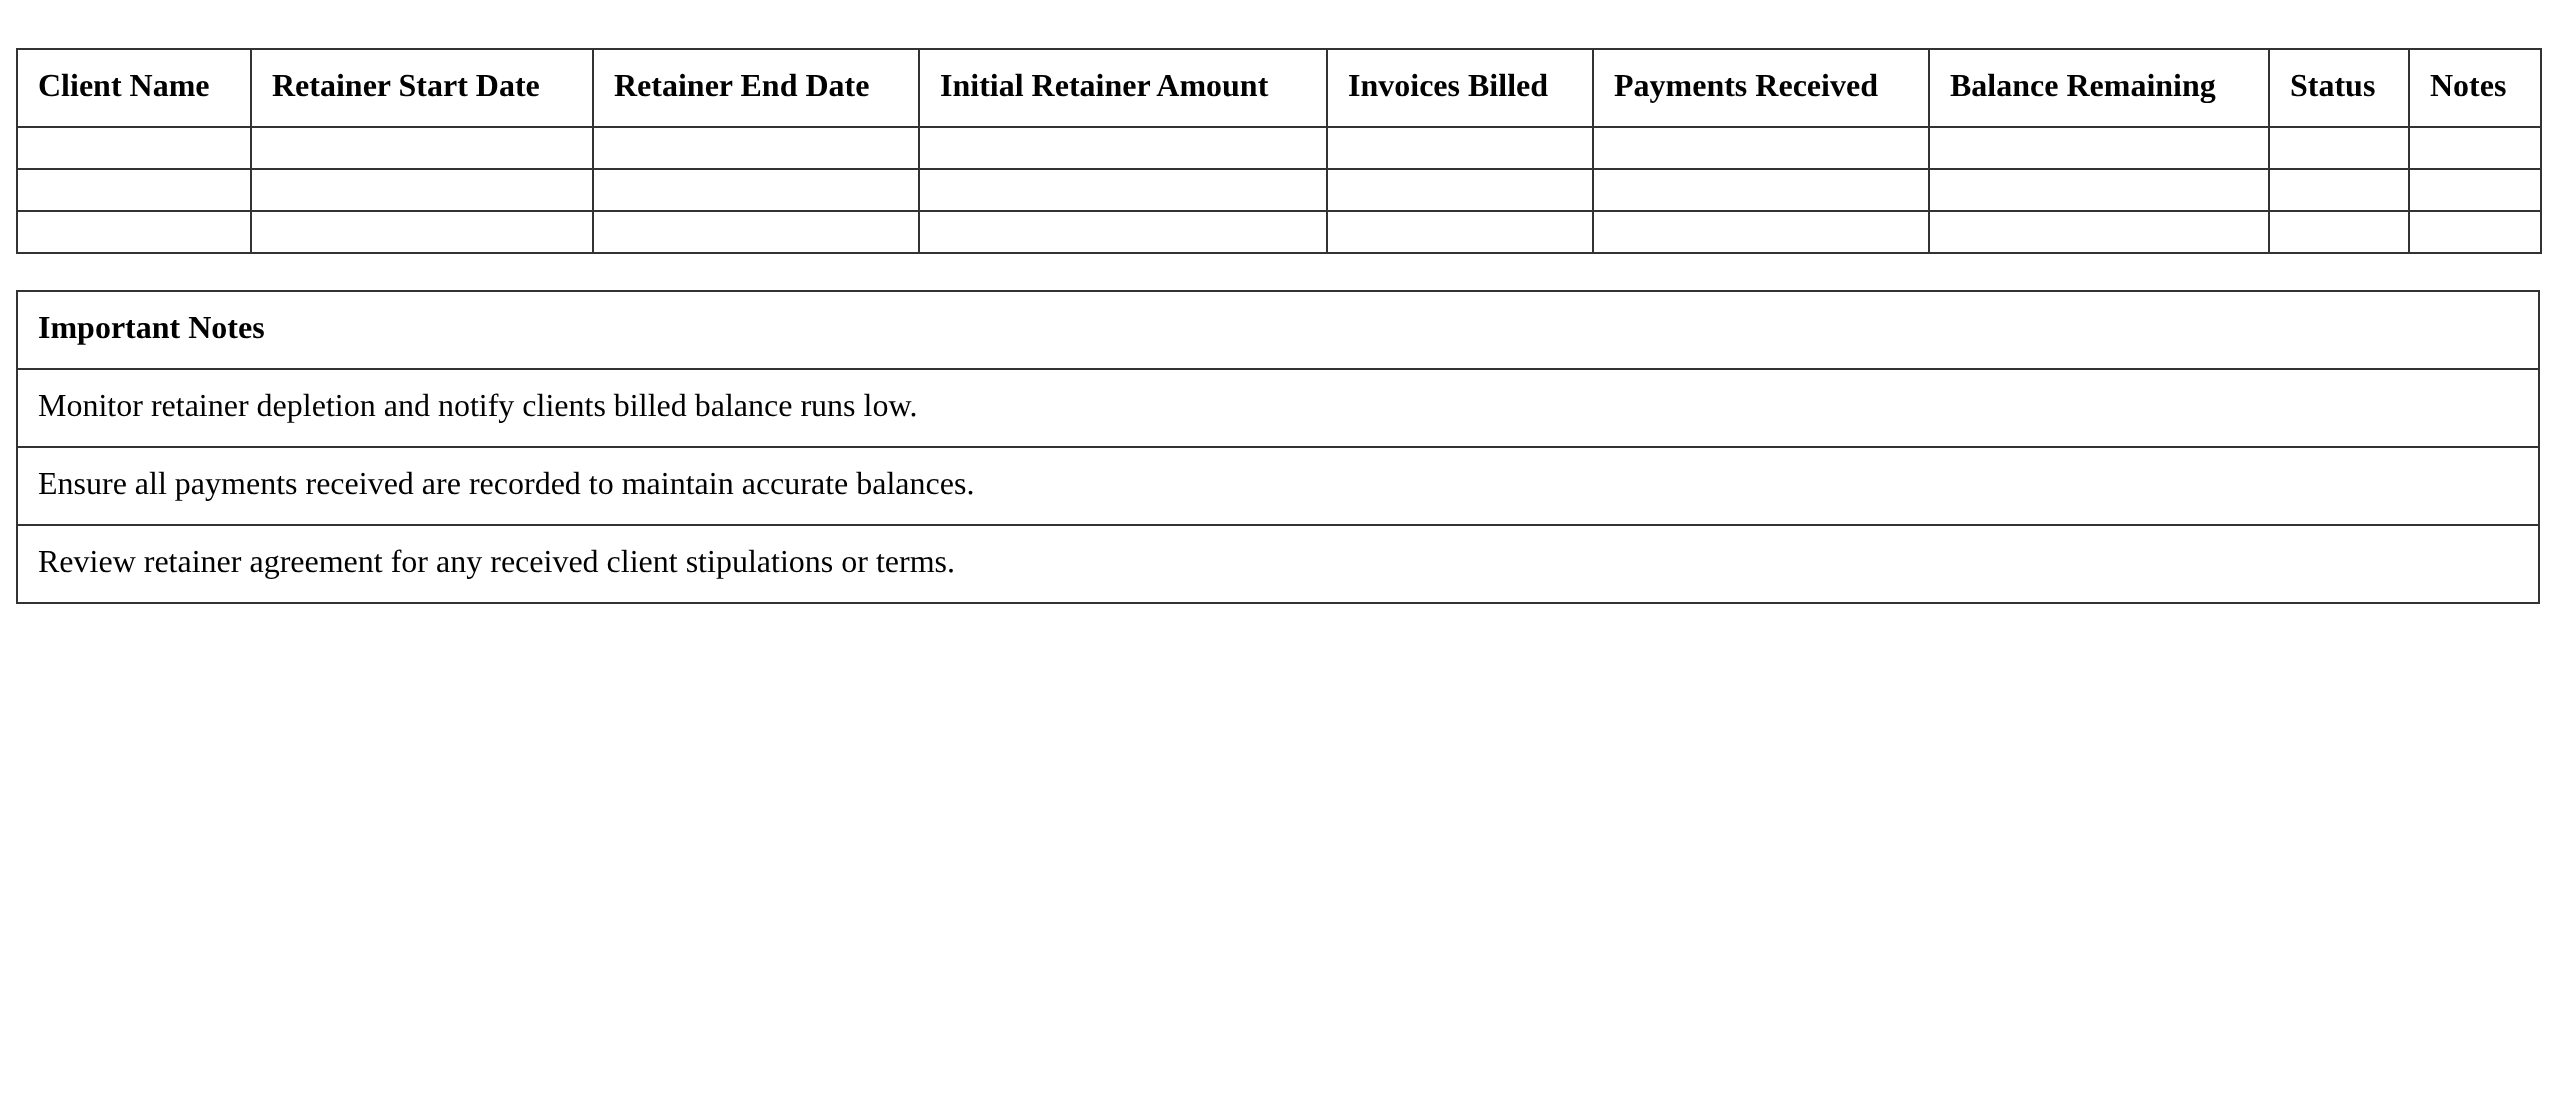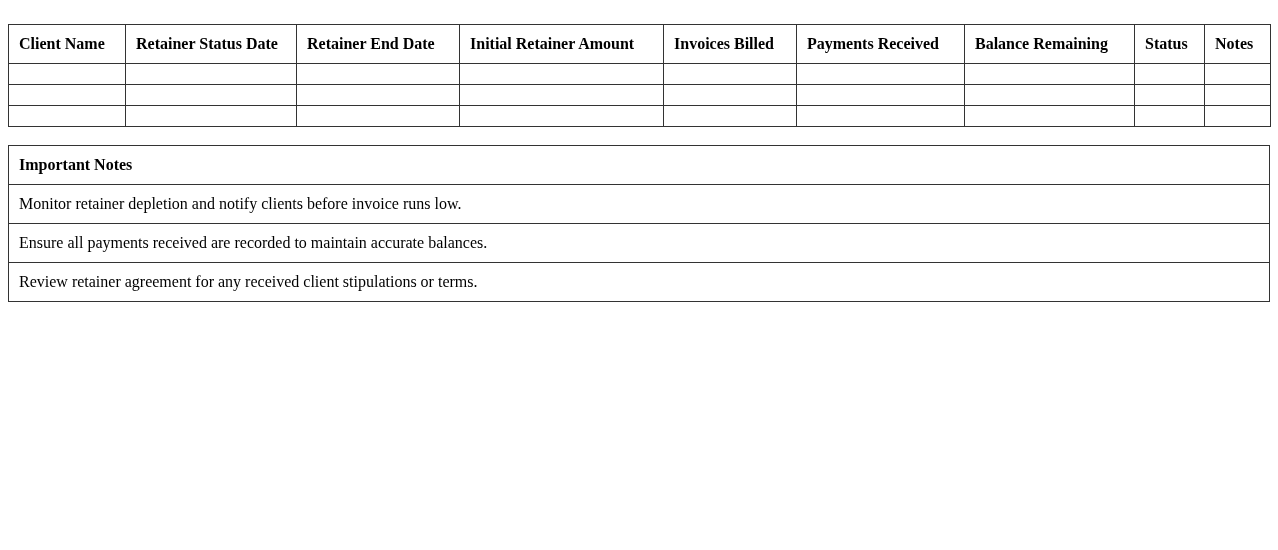--- a/index.html
+++ b/index.html
@@ -65,21 +65,21 @@
       <col style="width:204px">
       <col style="width:133px">
       <col style="width:168px">
       <col style="width:170px">
       <col style="width:70px">
       <col style="width:66px">
     </colgroup>
     <thead>
       <tr>
         <th>Client Name</th>
-        <th>Retainer Status Date</th>
+        <th>Retainer Start Date</th>
         <th>Retainer End Date</th>
         <th>Initial Retainer Amount</th>
         <th>Invoices Billed</th>
         <th>Payments Received</th>
         <th>Balance Remaining</th>
         <th>Status</th>
         <th>Notes</th>
       </tr>
     </thead>
     <tbody>
@@ -118,21 +118,21 @@
       </tr>
     </tbody>
   </table>
 
   <table class="notes">
     <tbody>
       <tr>
         <td class="notes-title">Important Notes</td>
       </tr>
       <tr>
-        <td>Monitor retainer depletion and notify clients before invoice runs low.</td>
+        <td>Monitor retainer depletion and notify clients billed balance runs low.</td>
       </tr>
       <tr>
         <td>Ensure all payments received are recorded to maintain accurate balances.</td>
       </tr>
       <tr>
         <td>Review retainer agreement for any received client stipulations or terms.</td>
       </tr>
     </tbody>
   </table>
 

